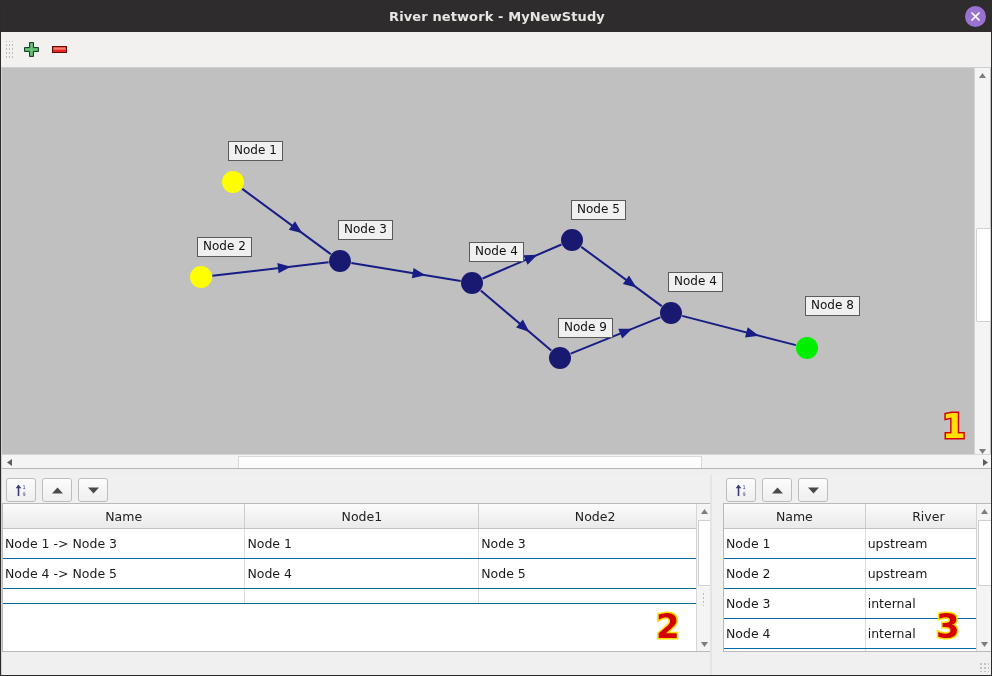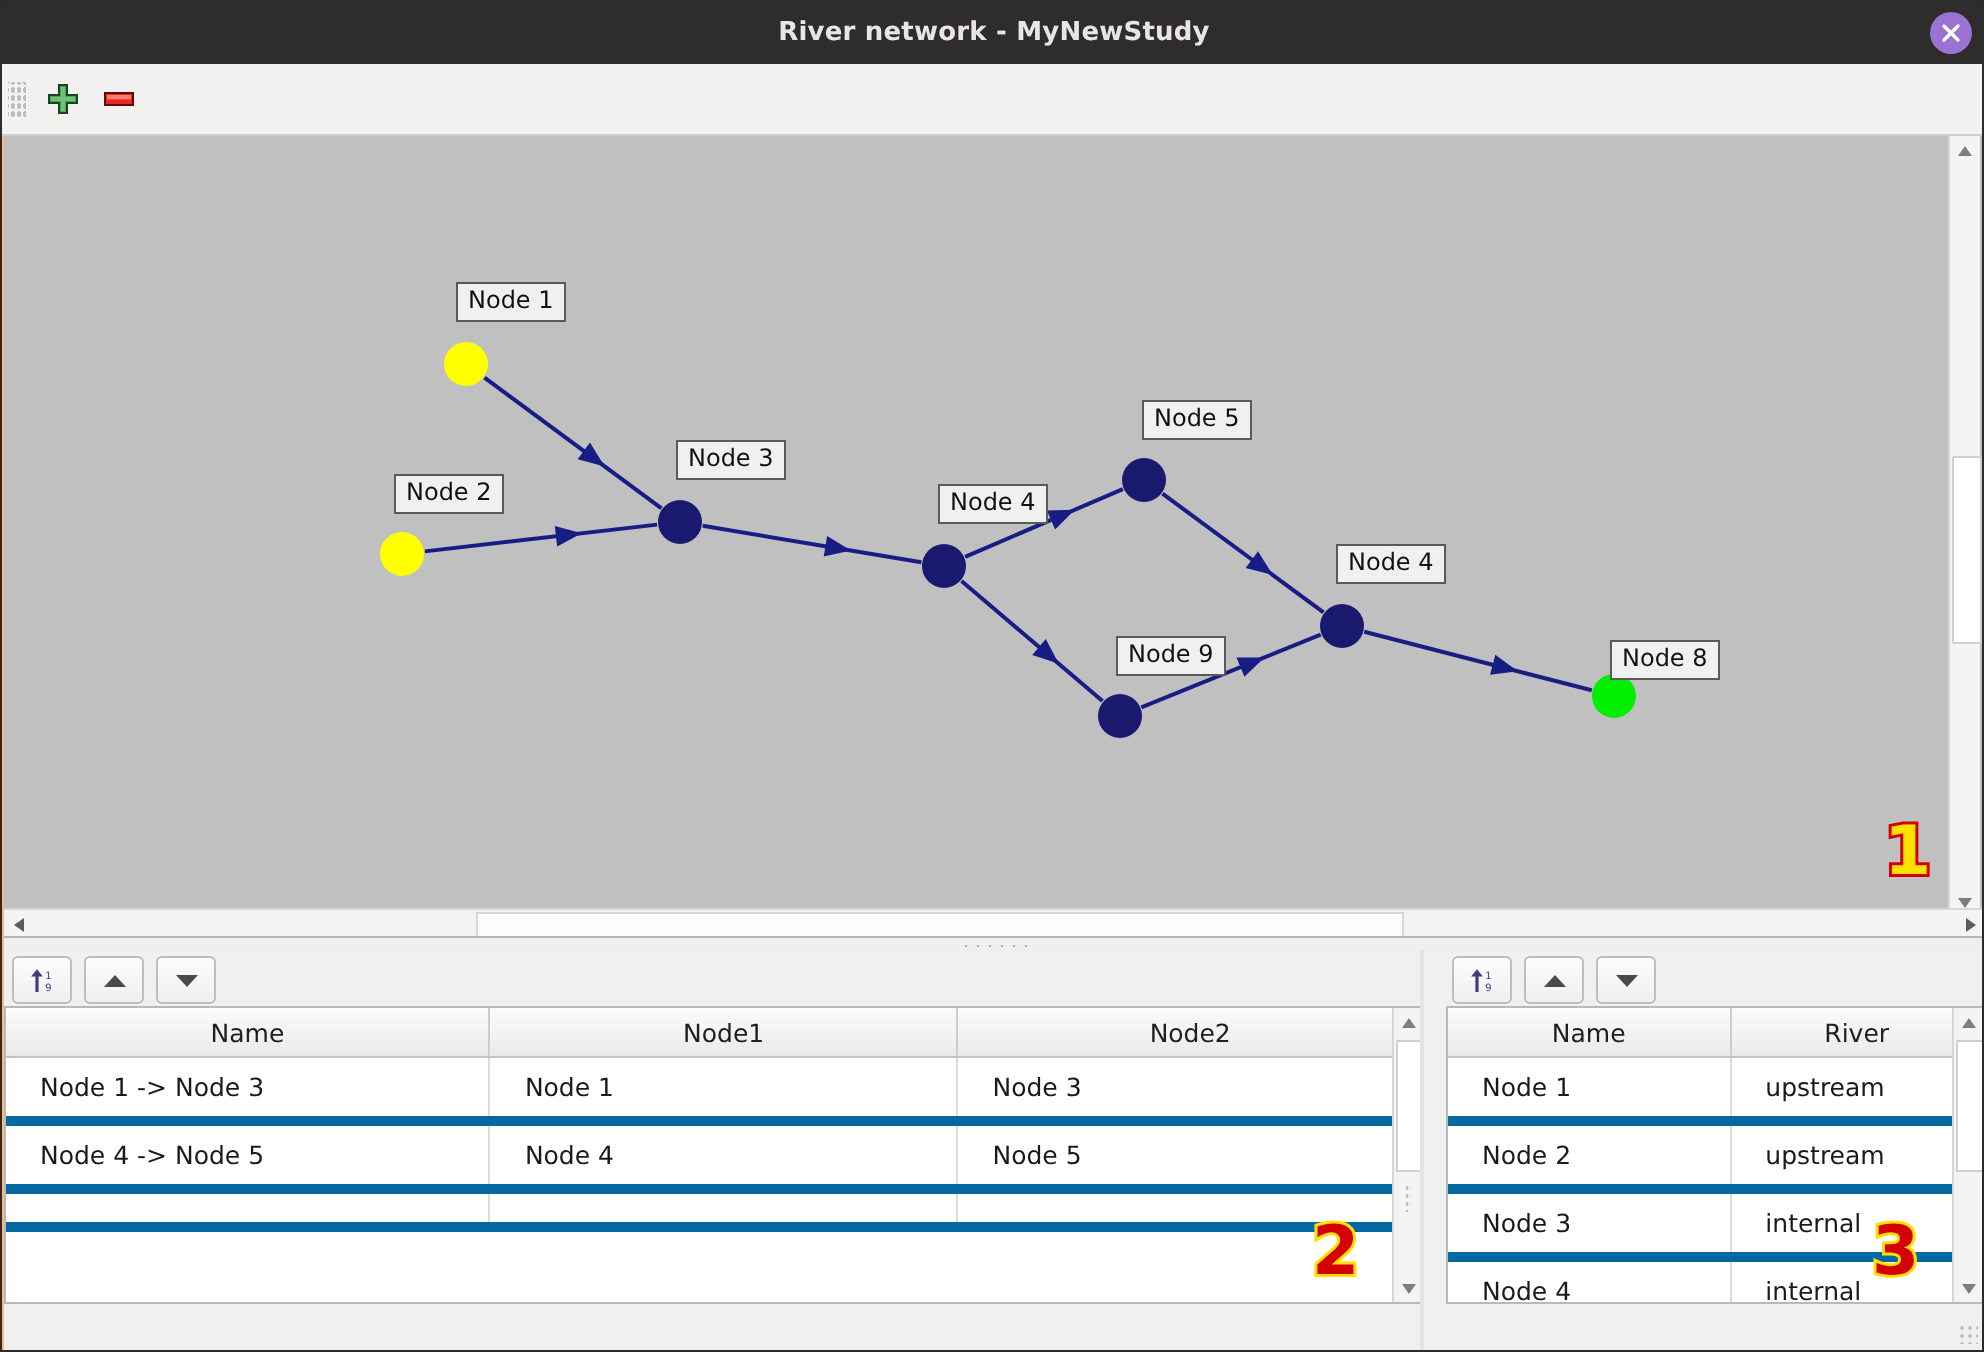--- a/index.html
+++ b/index.html
@@ -7,21 +7,21 @@
     width: 992px; height: 676px;
     overflow: hidden;
     font-family: "DejaVu Sans", sans-serif;
     background: #f0f0f0;
   }
   #app {
     position: relative;
     width: 992px; height: 676px;
     box-sizing: border-box;
     border: 1px solid #2b2b2b;
-    background: #fdba74;
+    background: #bef264;
     overflow: hidden;
   }
 
   
   .titlebar {
     position: absolute; left: 0; top: 0;
     width: 992px; height: 31px;
     background: #2e2c2c;
     display: flex; align-items: center; justify-content: center;
   }
@@ -196,22 +196,22 @@
     border-right: 1px solid #cdcdcd;
     border-bottom: 1px solid #c2c2c2;
     font-weight: normal;
     font-size: 12.5px;
     text-align: center;
     color: #202020;
   }
   table.grid td {
     height: 29px;
     border-right: 1px solid #dcdcdc;
-    border-bottom: 5px solid #0369a1;
-    padding: 0 0 0 17px;
+    border-bottom: 1px solid #0369a1;
+    padding: 0 0 0 2px;
     background: #fff;
     white-space: nowrap;
     overflow: hidden;
   }
   table.grid tr.filler td { height: 14px; }
 
   .tbl-vscroll {
     position: absolute; top: 0; right: 0;
     width: 15px; bottom: 0;
     background: #f4f4f4;
@@ -309,21 +309,21 @@
         </g>
     </svg>
     <div id="labels-layer">
         <div class="node-label" style="left: 226px; top: 73px;">Node 1</div>
         <div class="node-label" style="left: 195px; top: 169px;">Node 2</div>
         <div class="node-label" style="left: 336px; top: 152px;">Node 3</div>
         <div class="node-label" style="left: 467px; top: 174px;">Node 4</div>
         <div class="node-label" style="left: 569px; top: 132px;">Node 5</div>
         <div class="node-label" style="left: 556px; top: 250px;">Node 9</div>
         <div class="node-label" style="left: 666px; top: 204px;">Node 4</div>
-        <div class="node-label" style="left: 803px; top: 252px; text-align: center;">Node 8</div>
+        <div class="node-label" style="left: 803px; top: 228px; text-align: center;">Node 8</div>
       </div>
     <div id="annot-layer-canvas">
         <div class="annot style-a" style="left: 940px; top: 341px;">1</div>
       </div>
   </div>
 
   <div class="vscroll">
     <div class="arrow-up">
       <svg width="9" height="7" viewBox="0 0 9 7">
           <path d="M4.5 1 L8 6 L1 6 Z" fill="#7d7d7d"></path>

